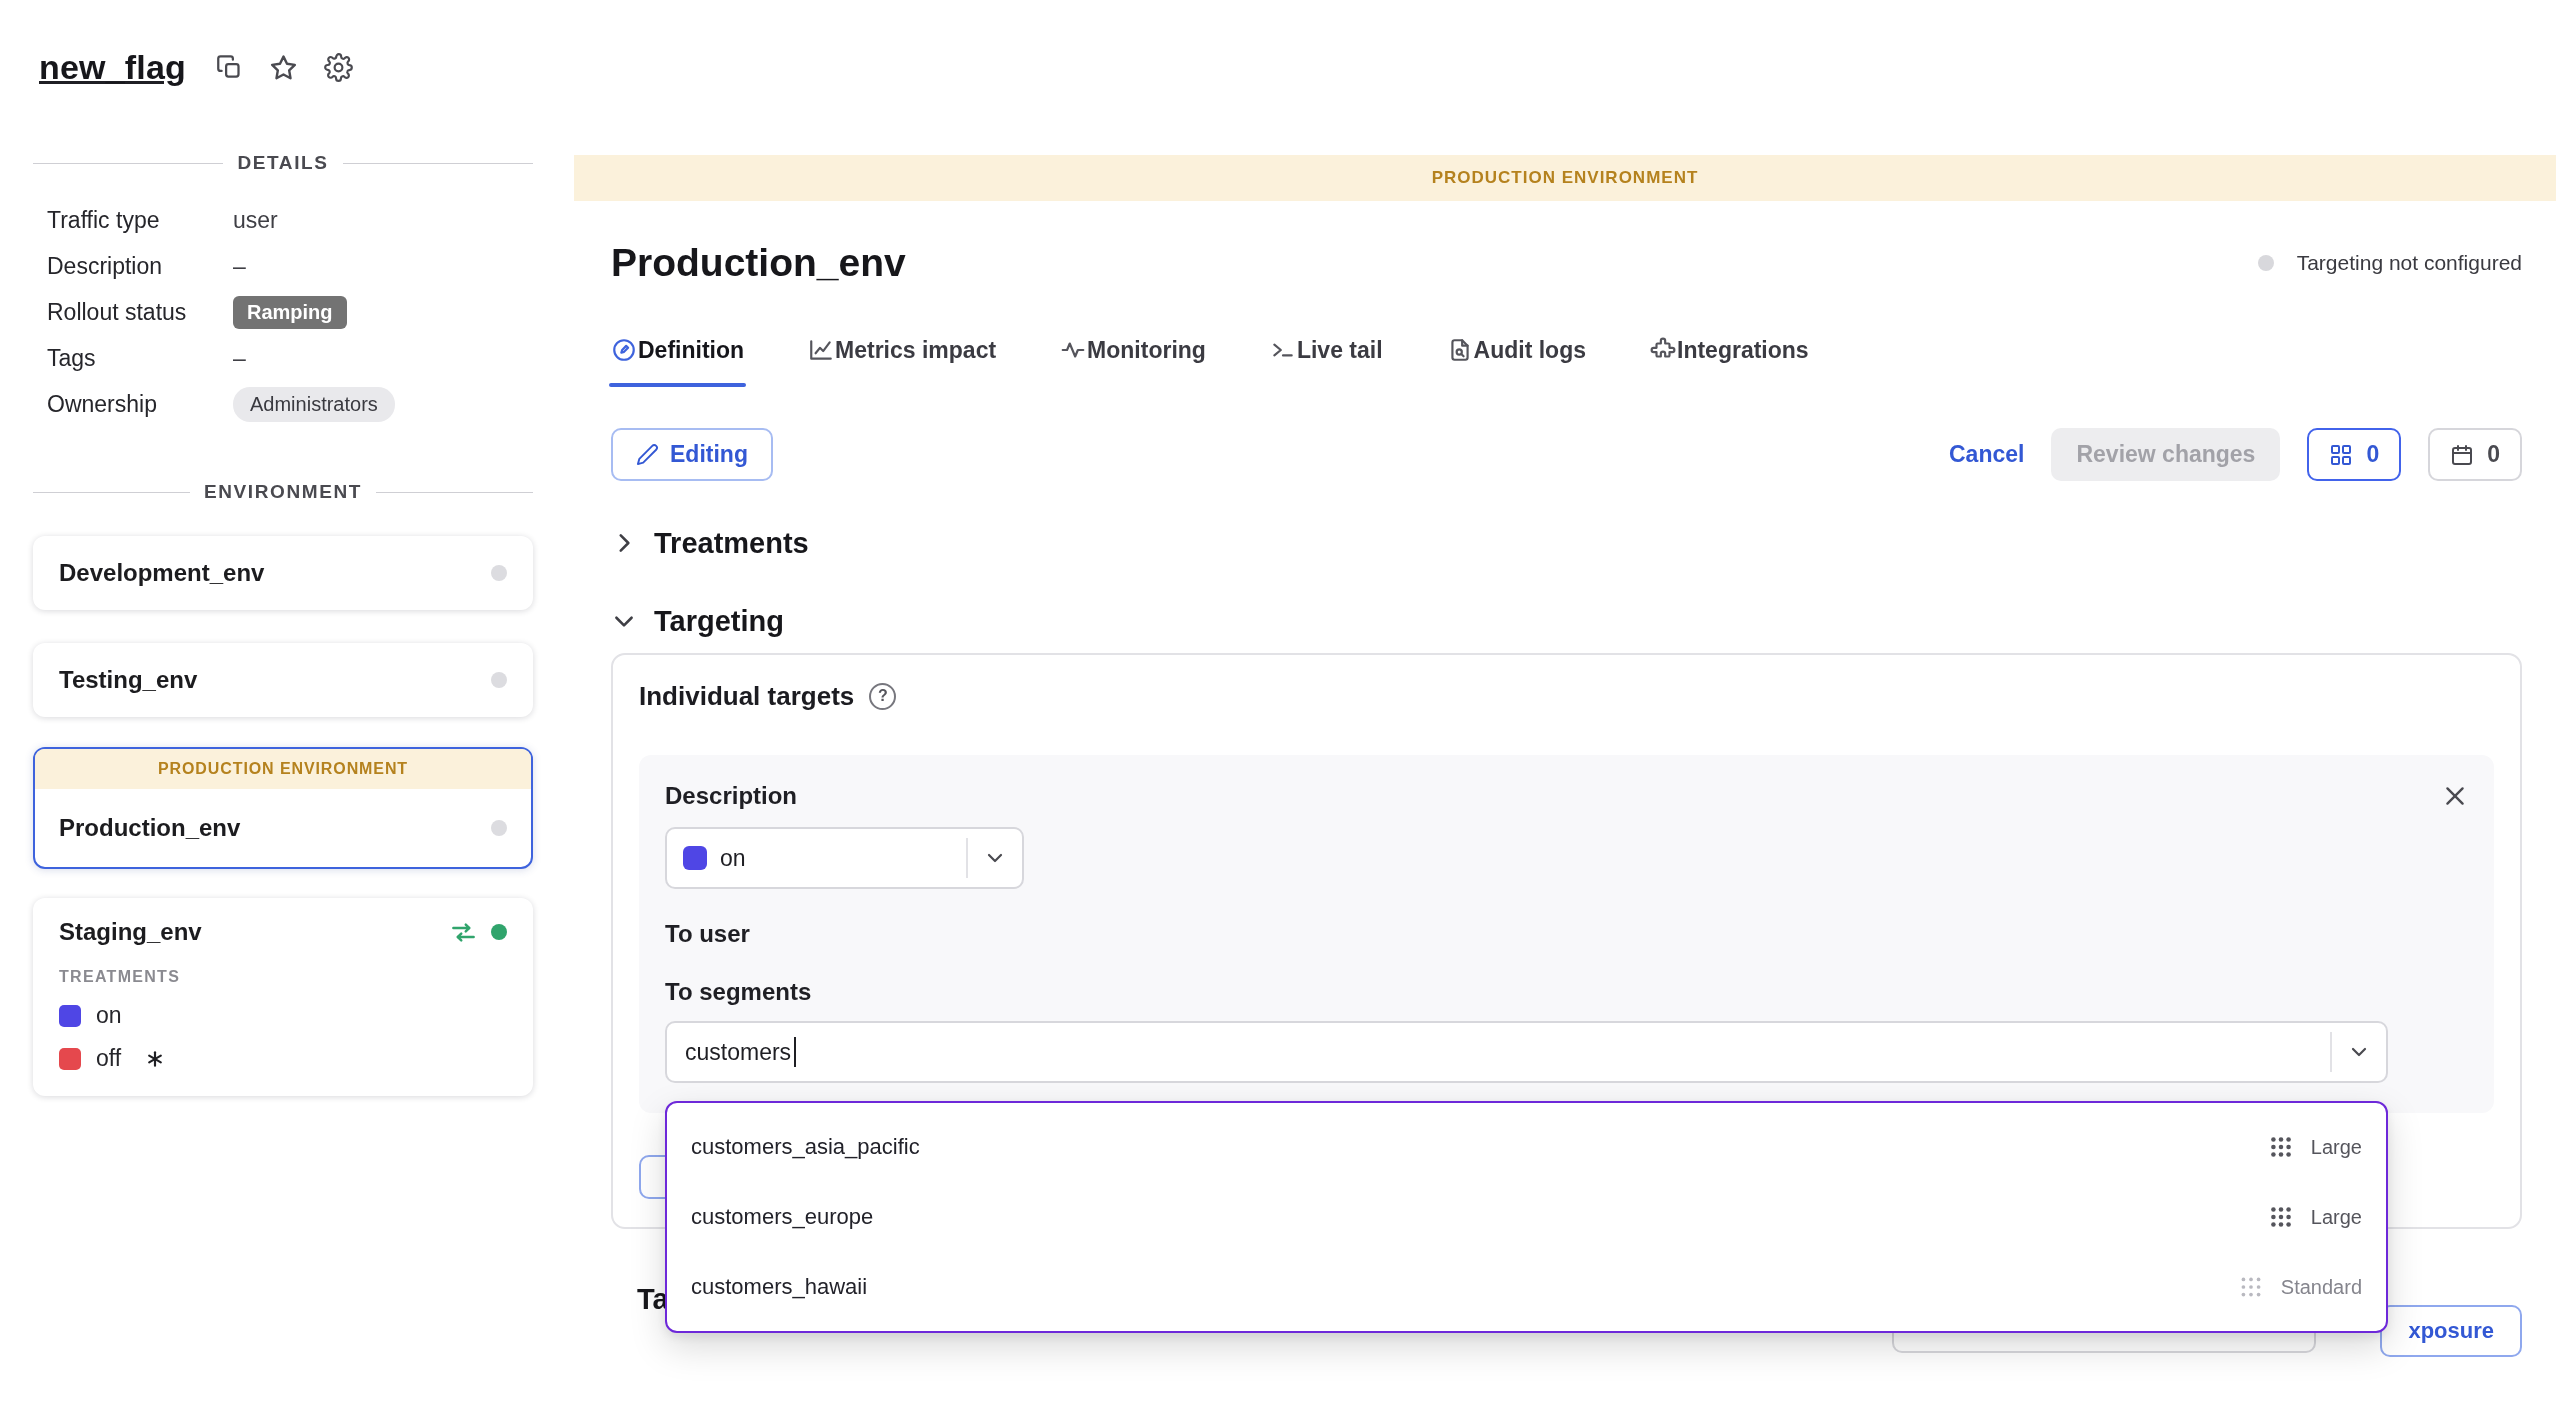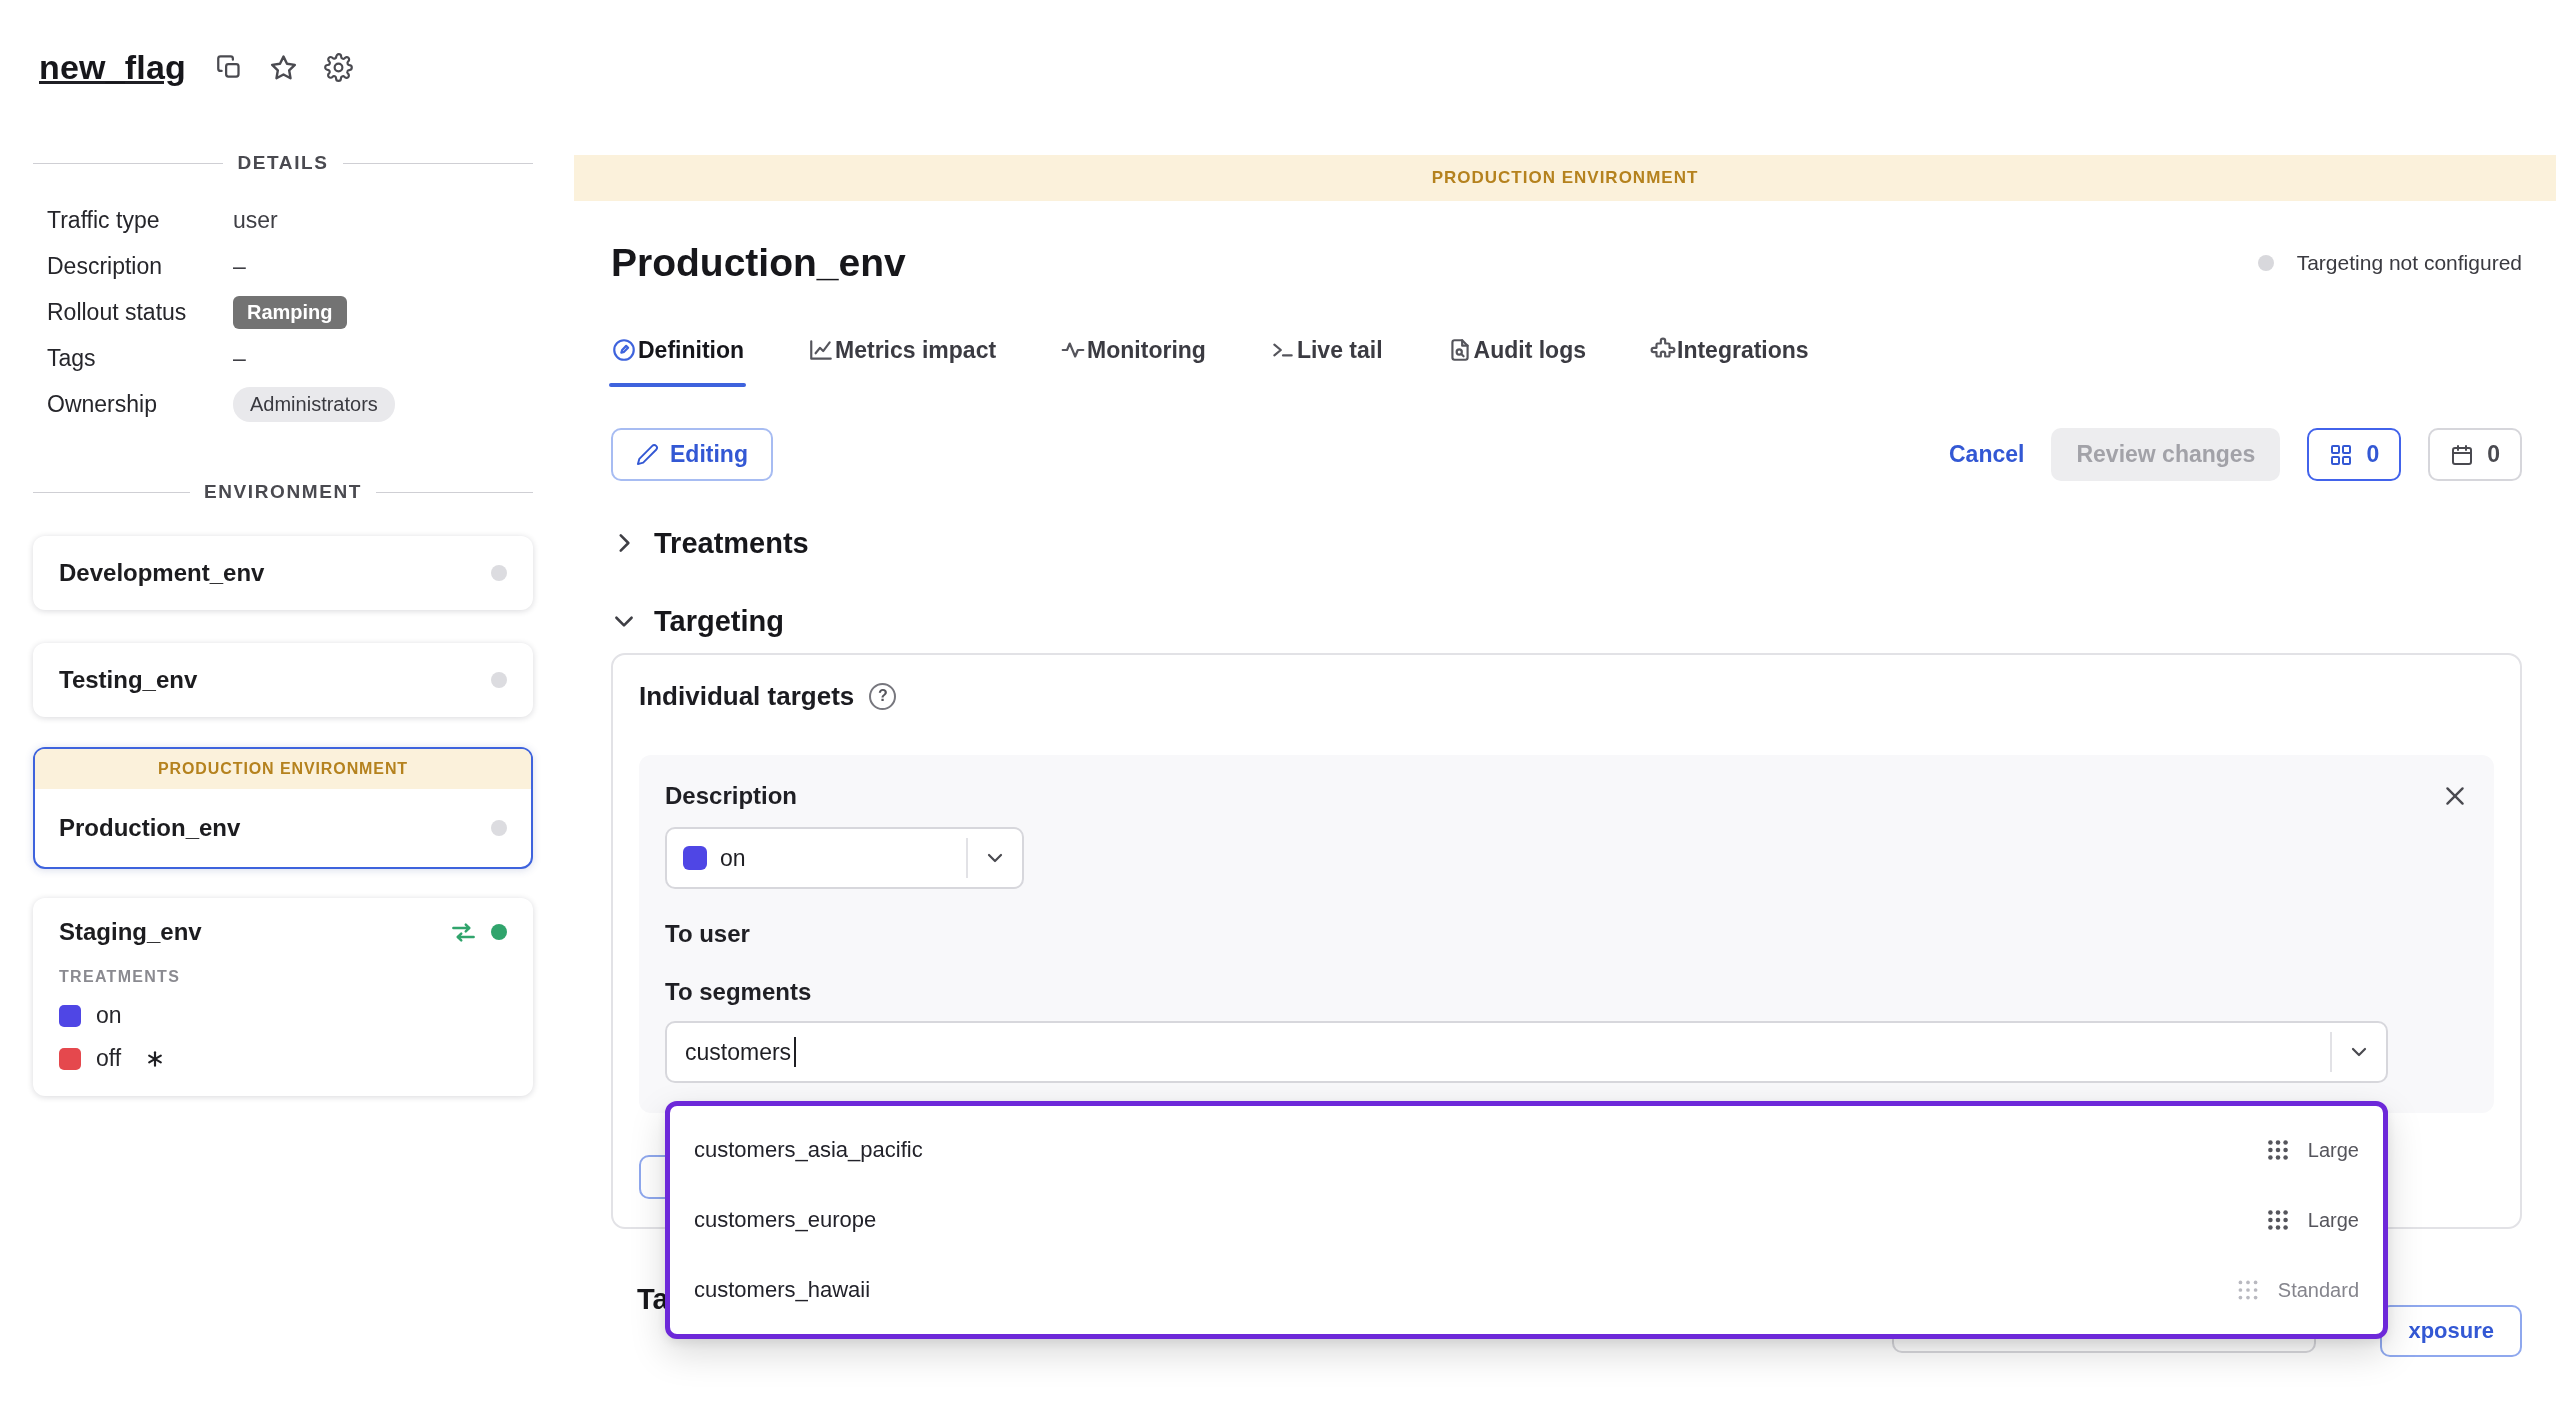--- a/index.html
+++ b/index.html
@@ -104,21 +104,21 @@
   .sel-value { font-size:23px; color:#1F1F24; }
   .chev-cell { margin-left:auto; align-self:stretch; width:56px; margin-top:9px; margin-bottom:9px; border-left:2px solid #E2E2E6;
     display:flex; align-items:center; justify-content:center; color:#4A4A50; }
 
   .text-input { margin-top:14px; height:62px; background:#fff; border:2px solid #D7D7DC; border-radius:10px;
     display:flex; align-items:center; padding-left:18px; font-size:23px; position:relative; cursor:text; }
   .placeholder { color:#9B9BA2; }
   .input-value { color:#1F1F24; }
   .caret { display:inline-block; width:2px; height:30px; background:#1F1F23; margin-left:3px; }
 
-  .dropdown { position:absolute; top:calc(100% + 20px); left:-2px; width:calc(100% + 4px); background:#fff; border:5px solid #6d28d9;
+  .dropdown { position:absolute; top:calc(100% + 20px); left:-2px; width:calc(100% + 4px); background:#fff; border:2px solid #6d28d9;
     border-radius:12px; padding:9px 0; box-shadow:0 4px 10px rgba(0,0,0,.07), 0 14px 36px rgba(0,0,0,.15); z-index:60; }
   .dd-item { height:70px; display:flex; align-items:center; justify-content:space-between; padding:0 24px; font-size:22px; color:#22222A; cursor:pointer; }
   .dd-right { display:flex; align-items:center; gap:17px; }
   .dd-size { font-size:20px; color:#55555C; }
   .dd-size.light { color:#85858D; }
 
   .partial-add-btn { margin-top:42px; width:240px; height:44px; background:#fff; border:2px solid #8FA8EE; border-radius:10px; cursor:pointer; }
 
   .bottom-row { margin-top:50px; display:flex; justify-content:space-between; align-items:flex-start; }
   .partial-heading { font-size:29px; line-height:40px; font-weight:700; color:#17171B; margin-left:26px; }

